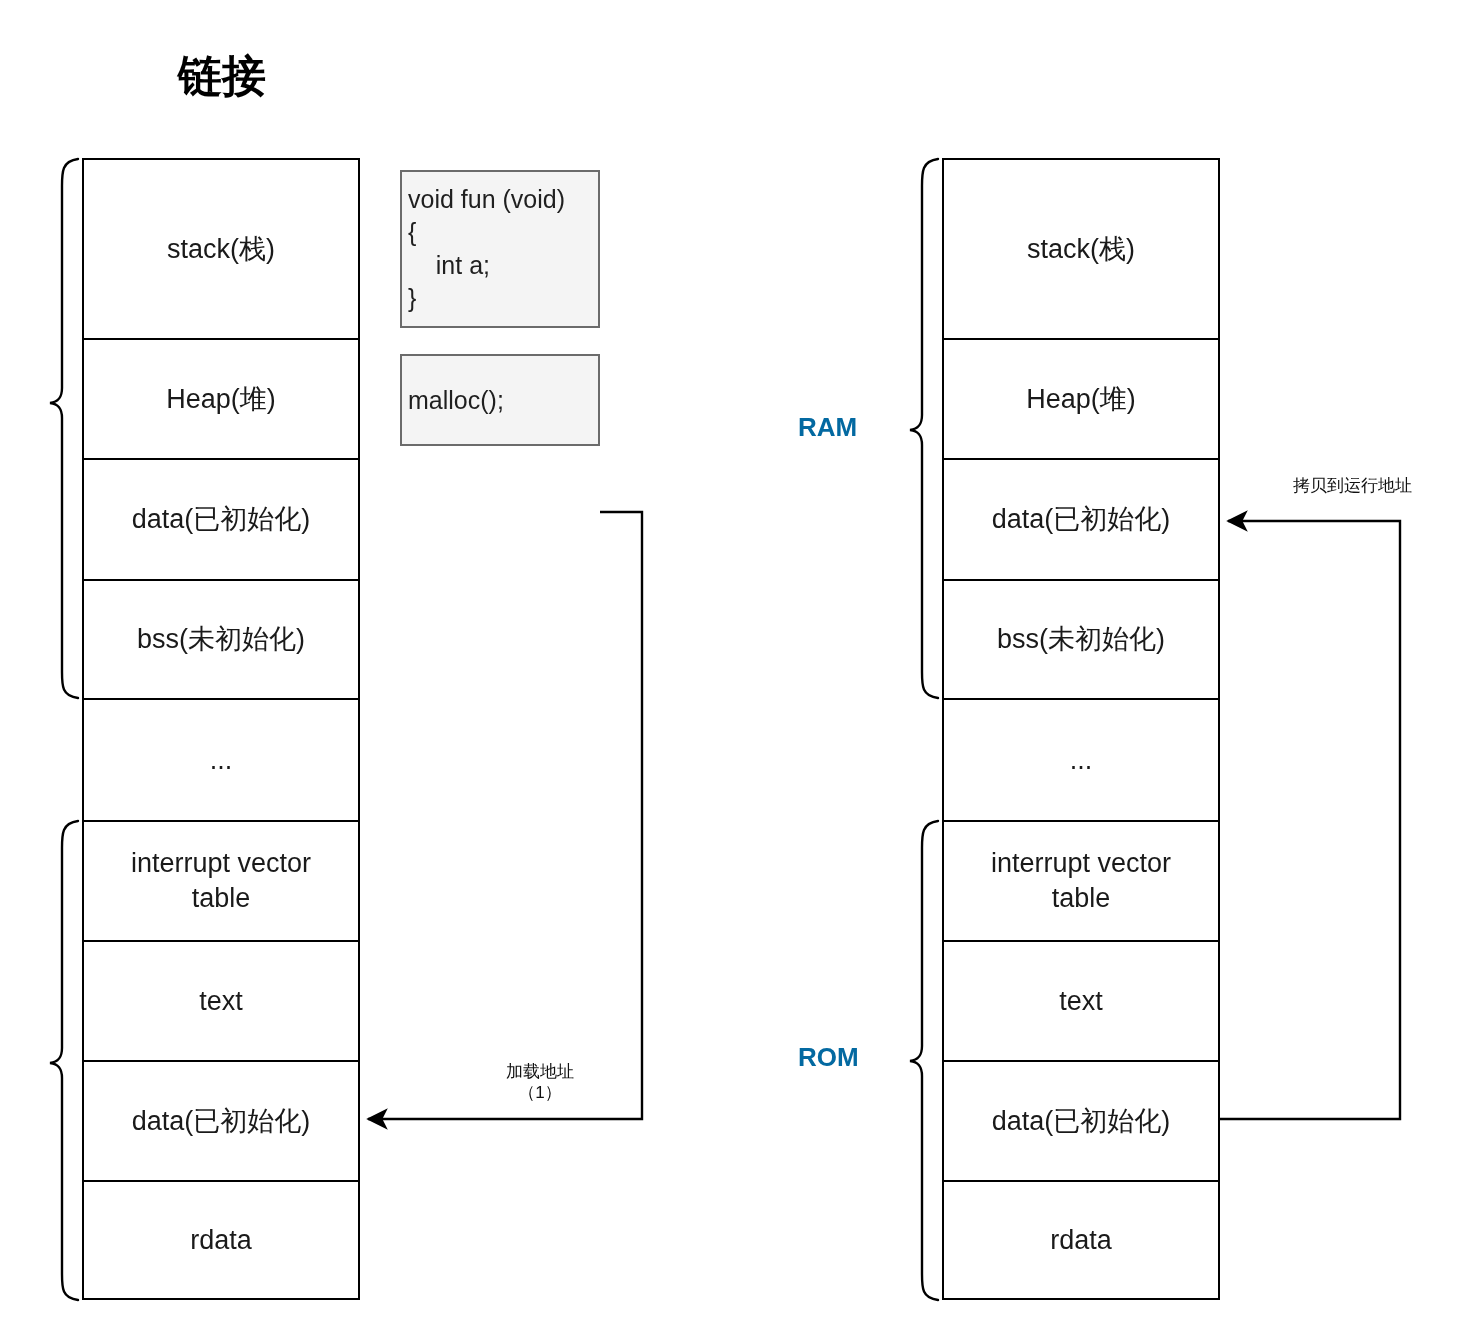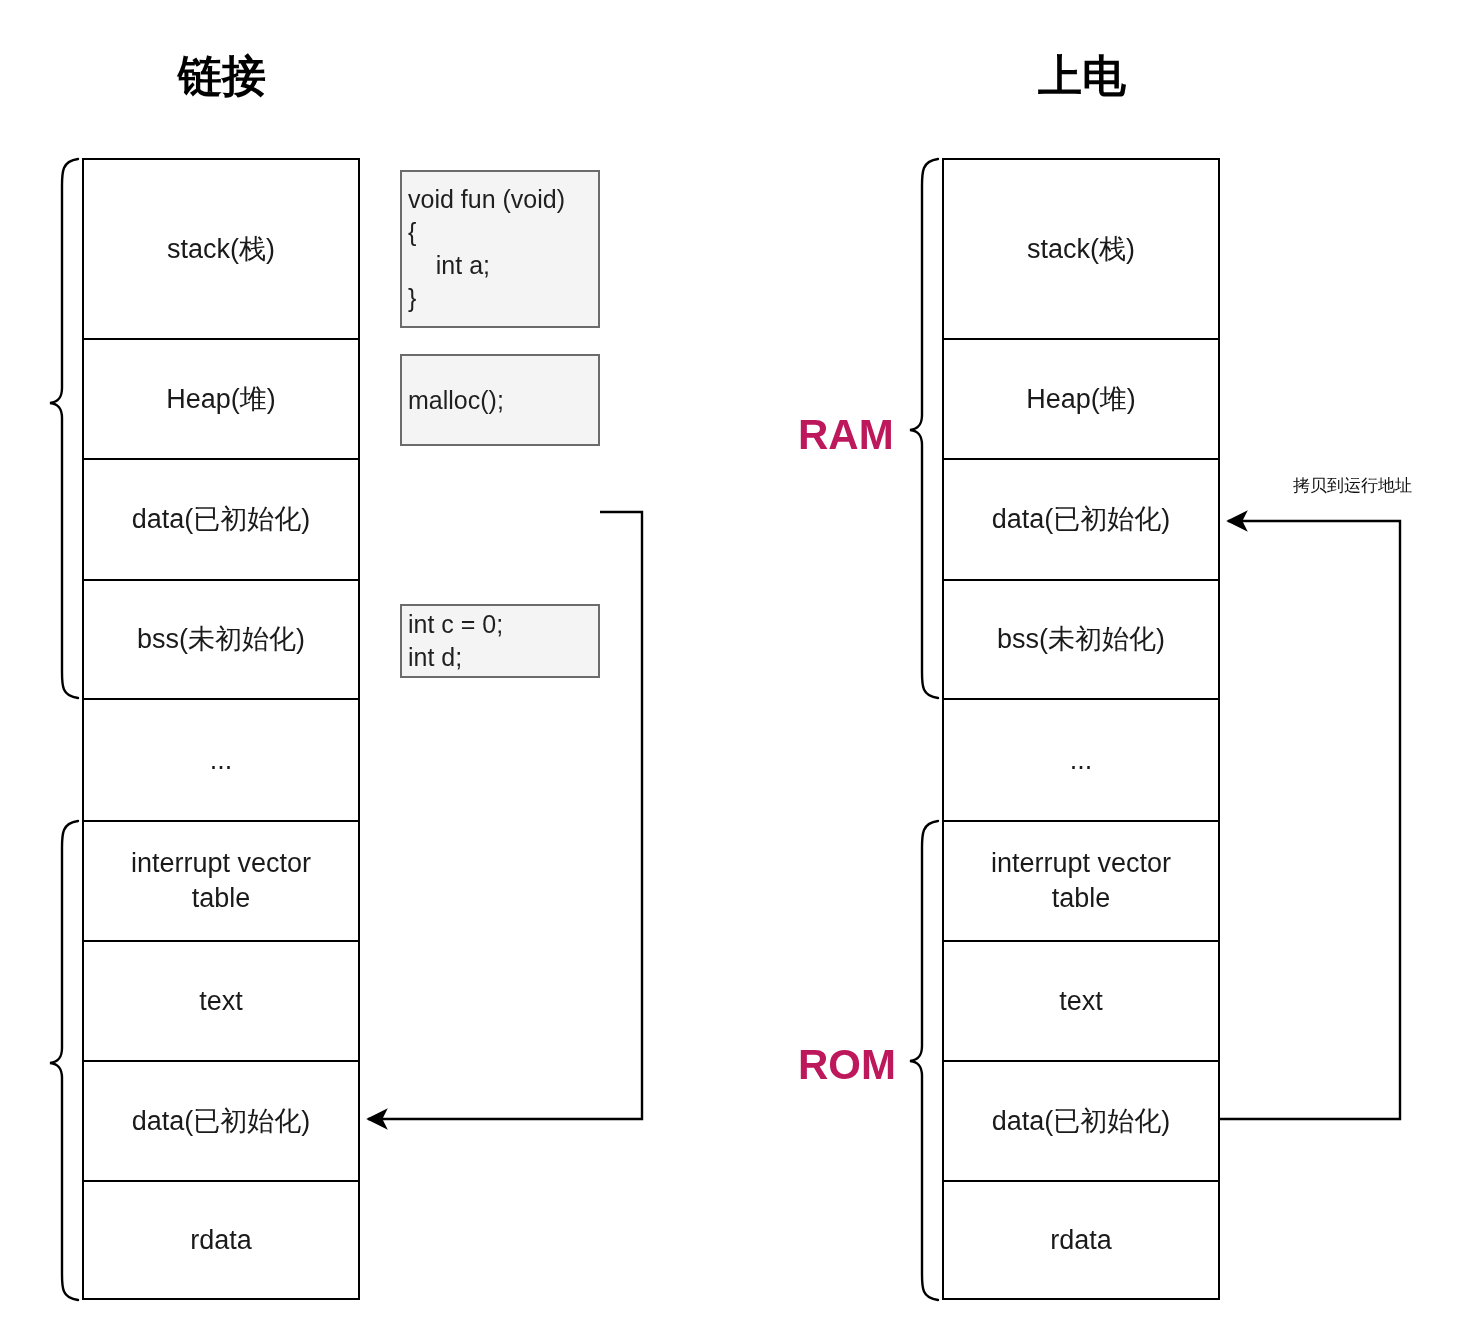--- a/index.html
+++ b/index.html
@@ -60,25 +60,25 @@
     line-height: 1.32;
     padding: 4px 16px 4px 6px;
     white-space: pre;
     display: flex;
     flex-direction: column;
     justify-content: center;
   }
 
   
   .section-label {
-    font-size: 42px;
+    font-size: 26px;
     font-weight: bold;
     line-height: 1;
     white-space: nowrap;
-    color: #be185d;
+    color: #0369a1;
   }
 
   
   .arrow-label {
     font-size: 17px;
     line-height: 1.22;
     text-align: center;
     white-space: pre-line;
     color: #111;
   }
@@ -91,42 +91,41 @@
     height: 1342px;
     pointer-events: none;
   }
 </style>
 </head>
 <body>
 
 <div id="canvas">
 
   <div class="abs diagram-title" style="left:82px; top:54px; width:280px;">链接</div>
-  <div class="abs diagram-title" style="left:942px; top:54px; width:280px;">上电</div>
 
   <div class="abs mem-table" style="left:82px; top:158px; width:278px; height:1142px;">
     <div class="mem-row" style="height:180px;">stack(栈)</div>
     <div class="mem-row" style="height:120px;">Heap(堆)</div>
     <div class="mem-row" style="height:121px;">data(已初始化)</div>
     <div class="mem-row" style="height:119px;">bss(未初始化)</div>
     <div class="mem-row" style="height:122px;">...</div>
     <div class="mem-row" style="height:120px;">interrupt vector table</div>
     <div class="mem-row" style="height:120px;">text</div>
     <div class="mem-row" style="height:120px;">data(已初始化)</div>
     <div class="mem-row" style="height:116px;">rdata</div>
   </div>
 
   <div class="abs code-box" style="left:400px; top:170px; width:200px; height:158px;">void fun (void)
 {
     int a;
 }</div>
   <div class="abs code-box" style="left:400px; top:354px; width:200px; height:92px;">malloc();</div>
-  <div class="abs code-box" style="left:400px; top:604px; width:200px; height:74px;">int c = 0;
-int d;</div>
 
+  <div class="abs arrow-label" style="left:450px; top:1062px; width:180px;">加载地址
+（1）</div>
 
   <div class="abs mem-table" style="left:942px; top:158px; width:278px; height:1142px;">
     <div class="mem-row" style="height:180px;">stack(栈)</div>
     <div class="mem-row" style="height:120px;">Heap(堆)</div>
     <div class="mem-row" style="height:121px;">data(已初始化)</div>
     <div class="mem-row" style="height:119px;">bss(未初始化)</div>
     <div class="mem-row" style="height:122px;">...</div>
     <div class="mem-row" style="height:120px;">interrupt vector table</div>
     <div class="mem-row" style="height:120px;">text</div>
     <div class="mem-row" style="height:120px;">data(已初始化)</div>

